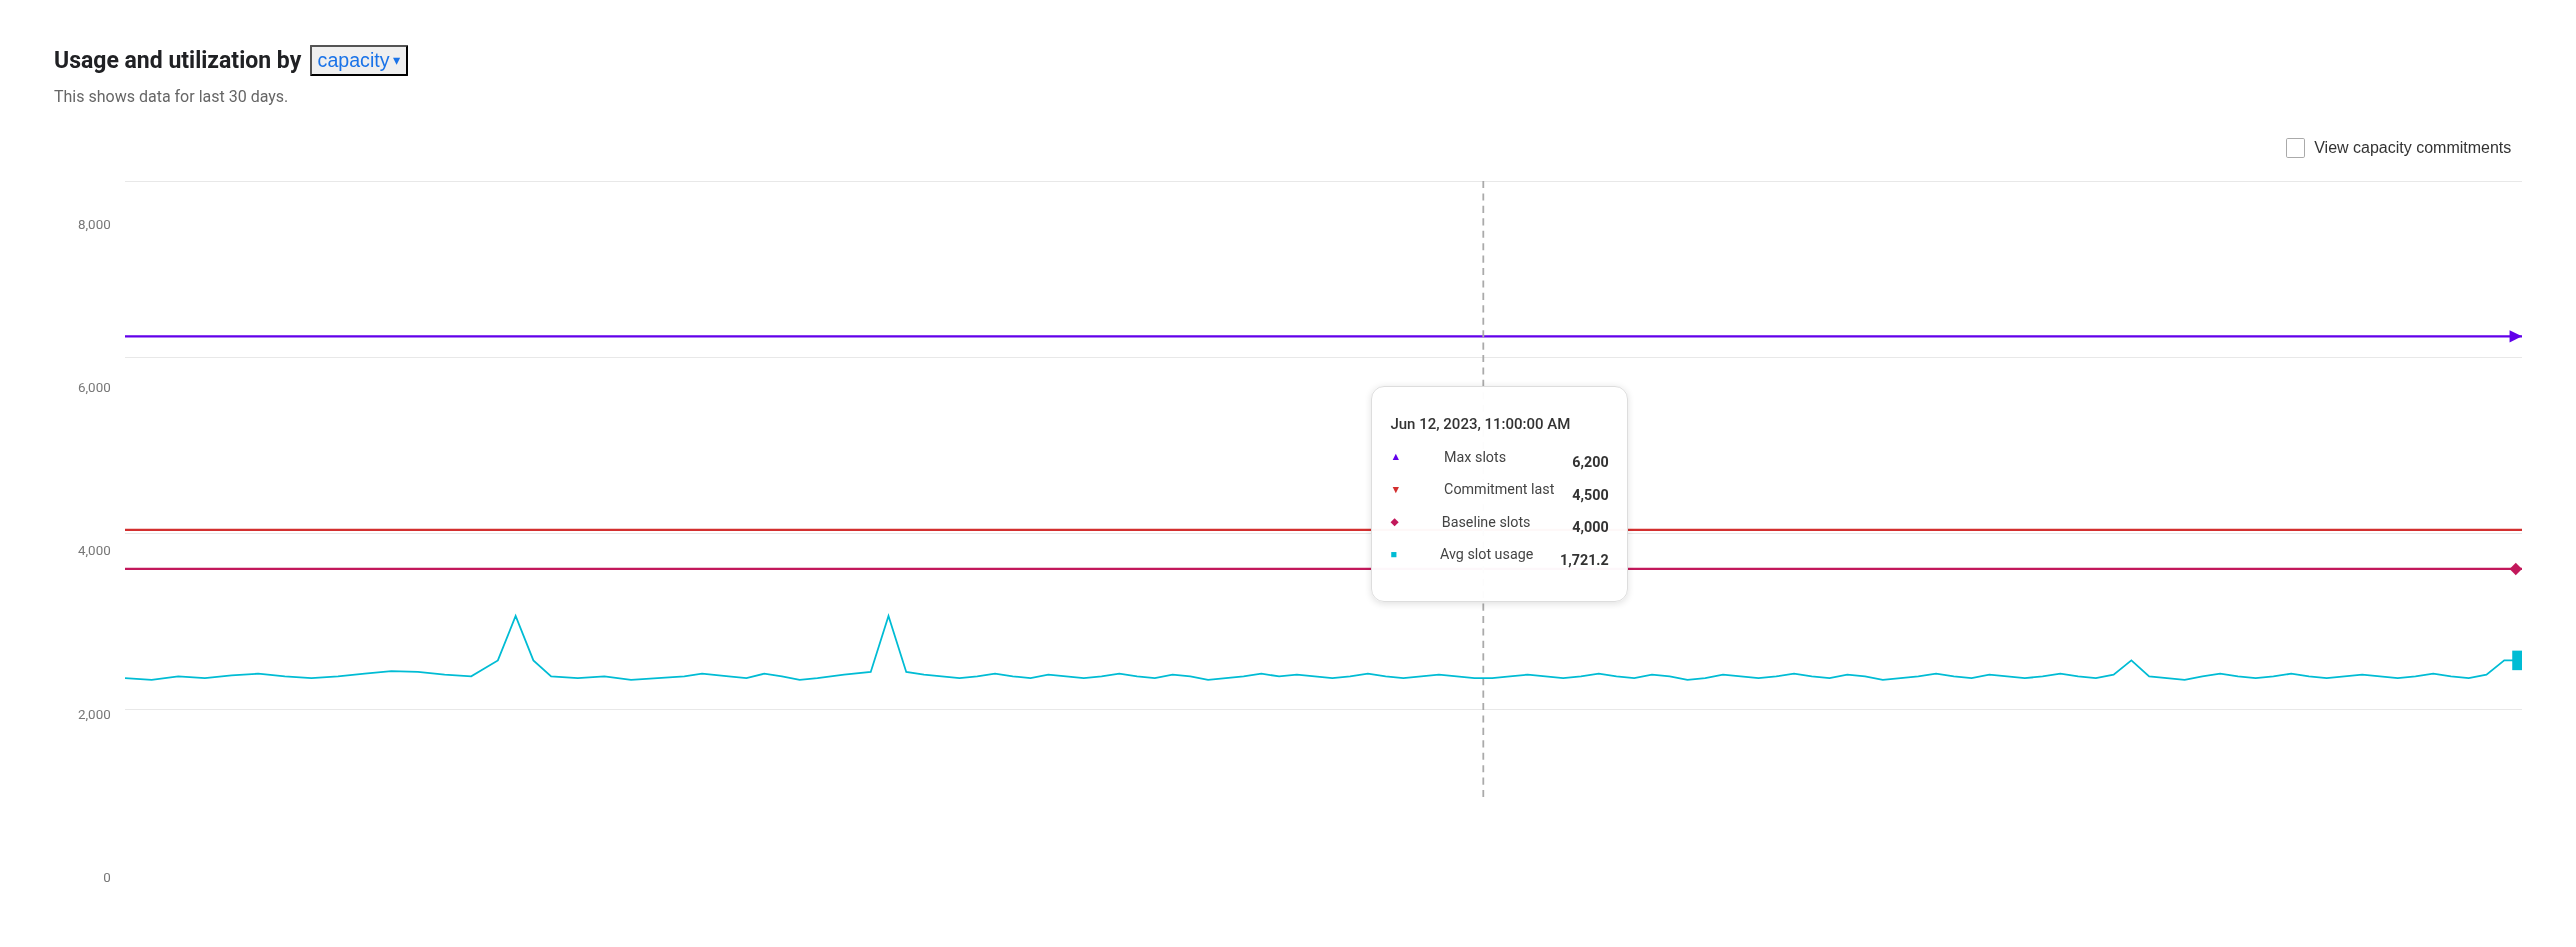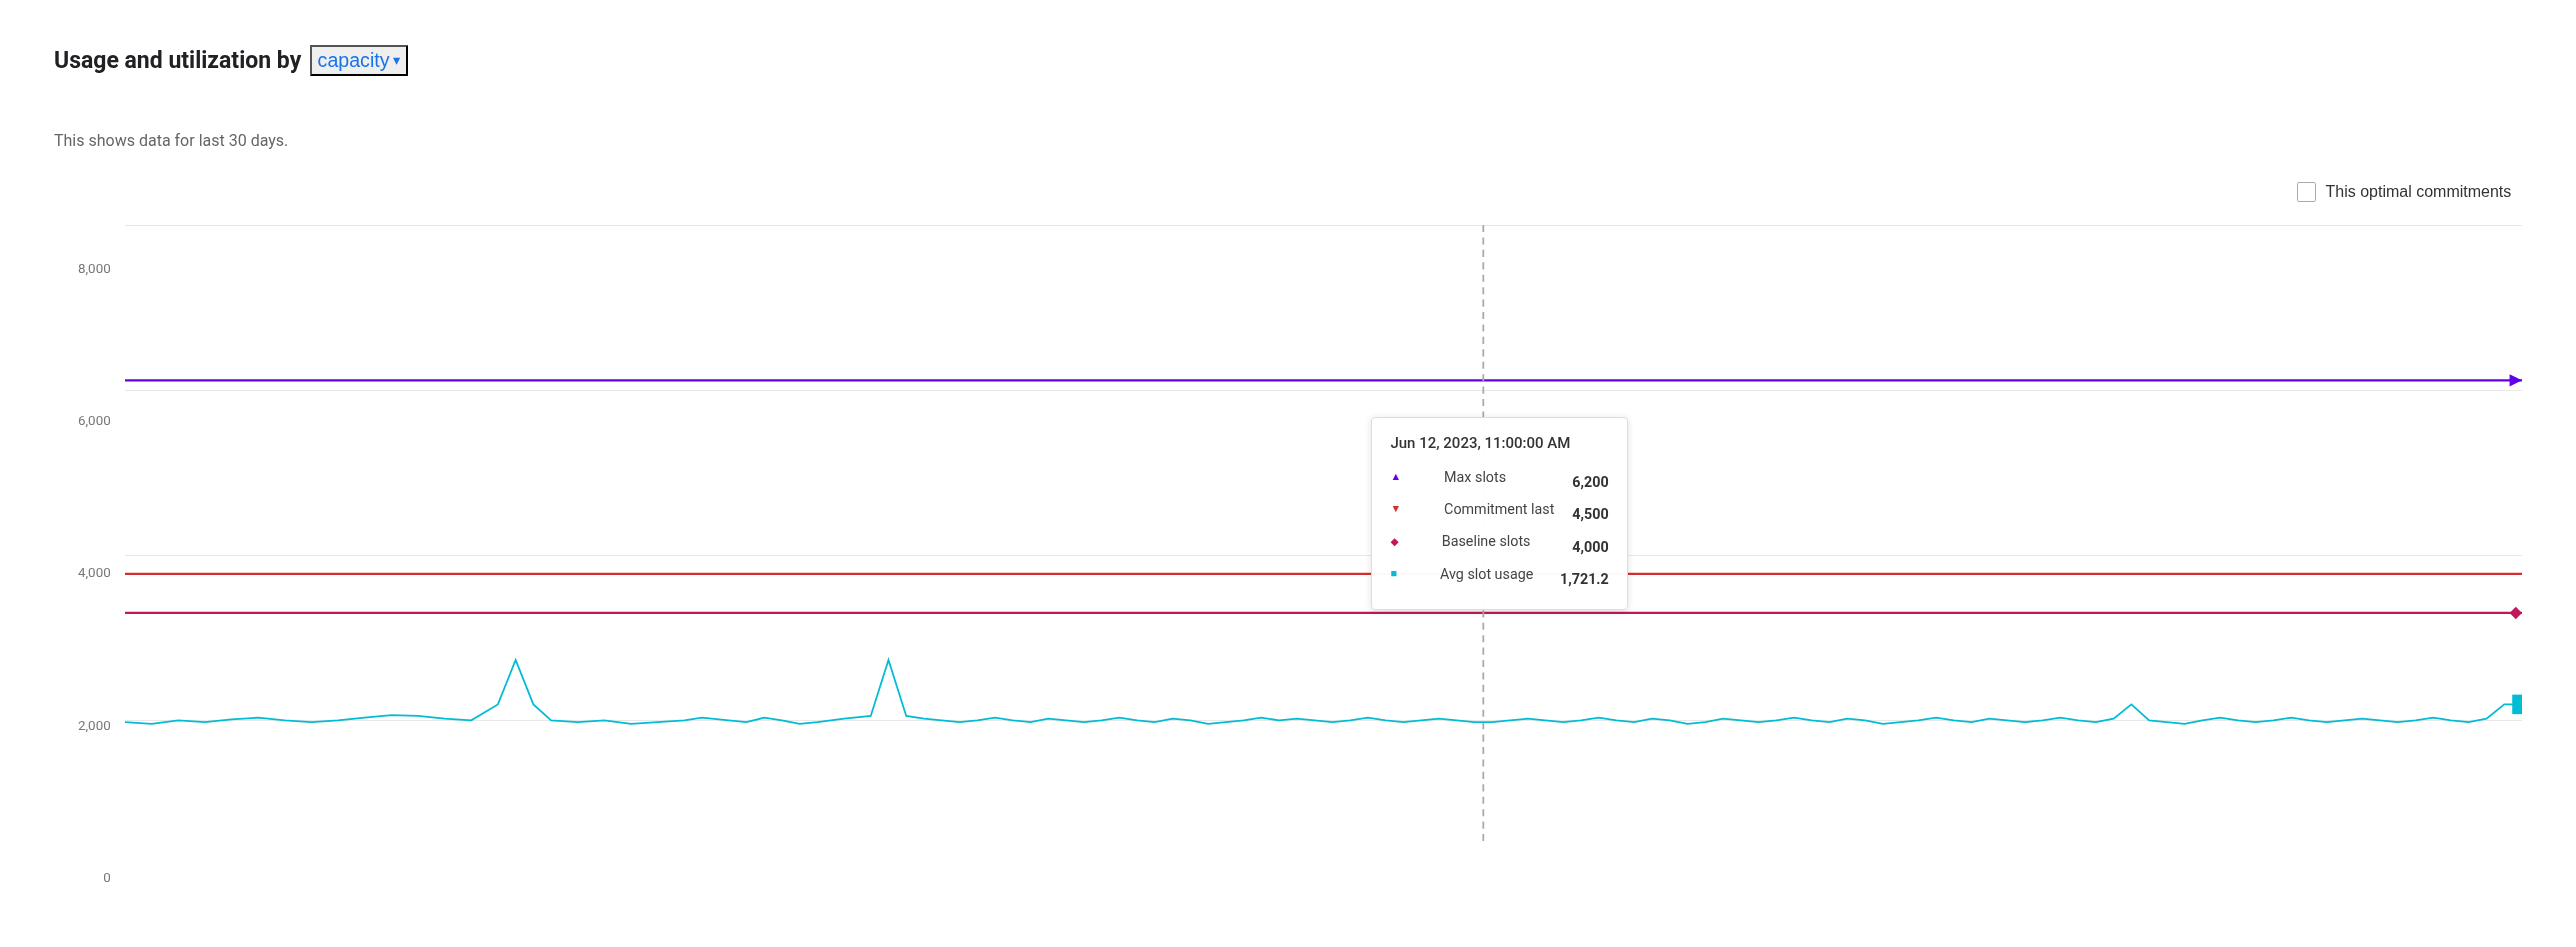--- a/index.html
+++ b/index.html
@@ -46,21 +46,20 @@
       padding: 1.8px 5.4px;
       border-radius: 1px;
     }
     .chevron {
       font-size: 14.3px;
       color: #1a73e8;
     }
     .subtitle {
       font-size: 16px;
       color: #666;
-      margin-top: 44px;
     }
     .chart-area {
       flex: 1;
       display: flex;
       flex-direction: column;
       position: relative;
     }
     .top-controls {
       display: flex;
       justify-content: flex-end;
@@ -142,22 +141,22 @@
     }
     .x-label {
       font-size: 13.4px;
       color: #777;
       text-align: center;
     }
     .tooltip {
       position: absolute;
       background: rgba(255,255,255,0.97);
       border: 0.9px solid #ddd;
-      border-radius: 4px;
-      padding: 16px 18px;
+      border-radius: 13px;
+      padding: 28px 18px;
       box-shadow: 0 1.8px 7.1px rgba(0,0,0,0.12);
       min-width: 250px;
       font-size: 14.3px;
     }
     .tooltip-title {
       font-weight: 500;
       color: #333;
       margin-bottom: 10.7px;
       font-size: 15px;
     }
@@ -198,21 +197,21 @@
         <span class="chevron">▾</span>
       </button>
     </div>
     <div class="subtitle">This shows data for last 30 days.</div>
   </div>
 
   <div class="chart-area">
     <div class="top-controls">
       <button class="view-commitments-btn">
         <div class="checkbox-box"></div>
-        <span>This optimal commitments</span>
+        <span>View capacity commitments</span>
       </button>
     </div>
 
     <div class="chart-container">
 
       <div class="y-axis">
         <span class="y-label">8,000</span>
         <span class="y-label">6,000</span>
         <span class="y-label">4,000</span>
         <span class="y-label">2,000</span>

